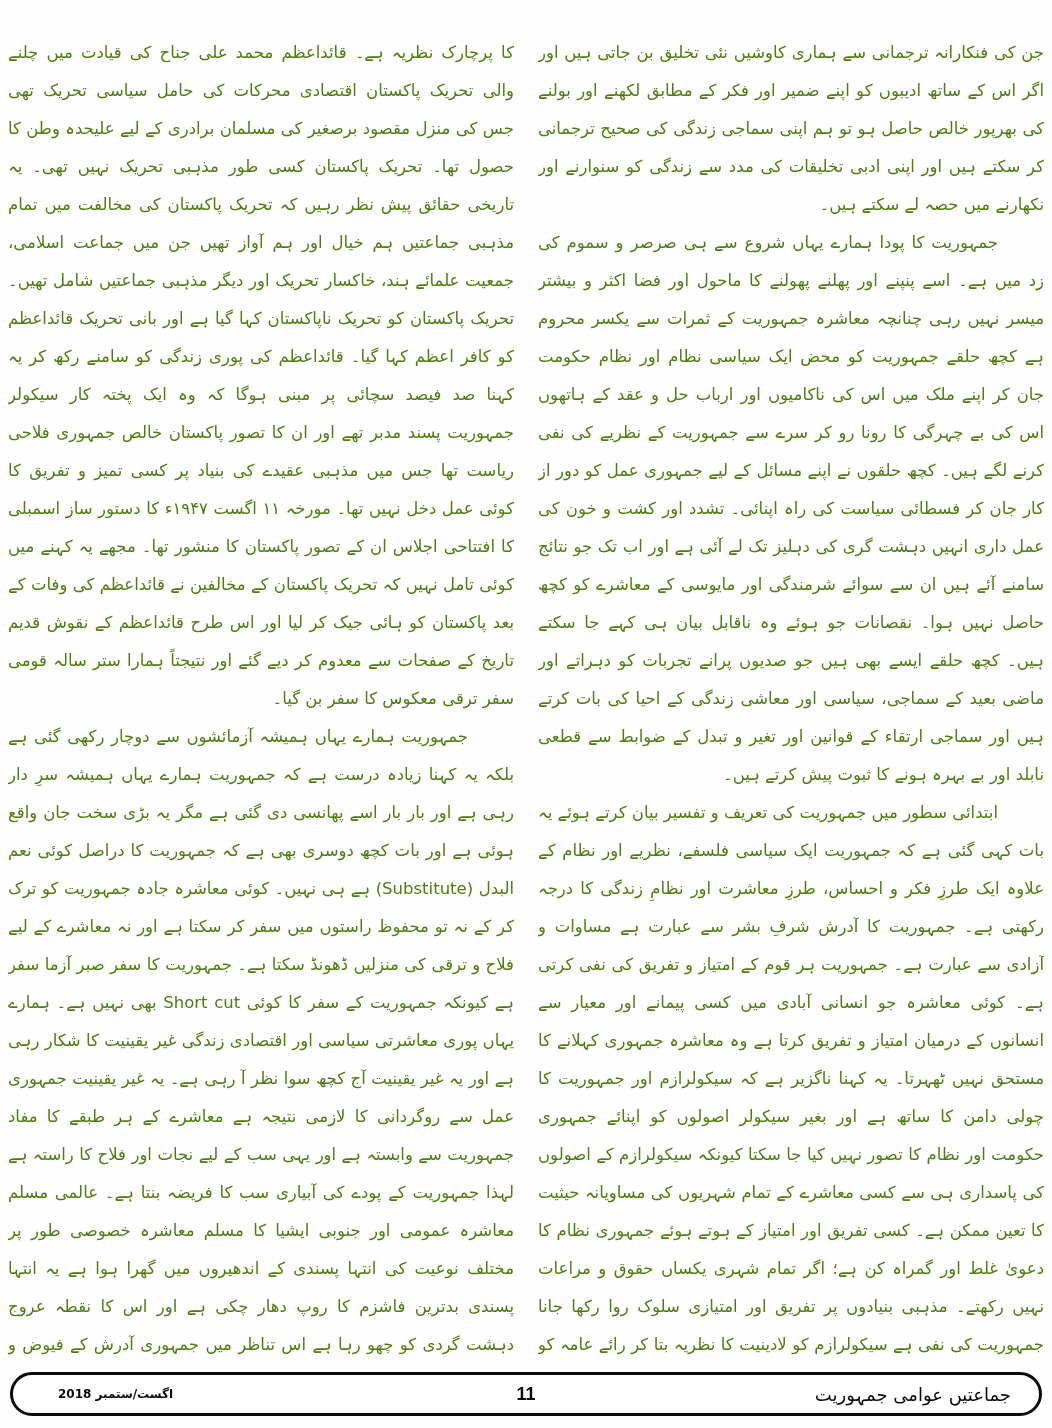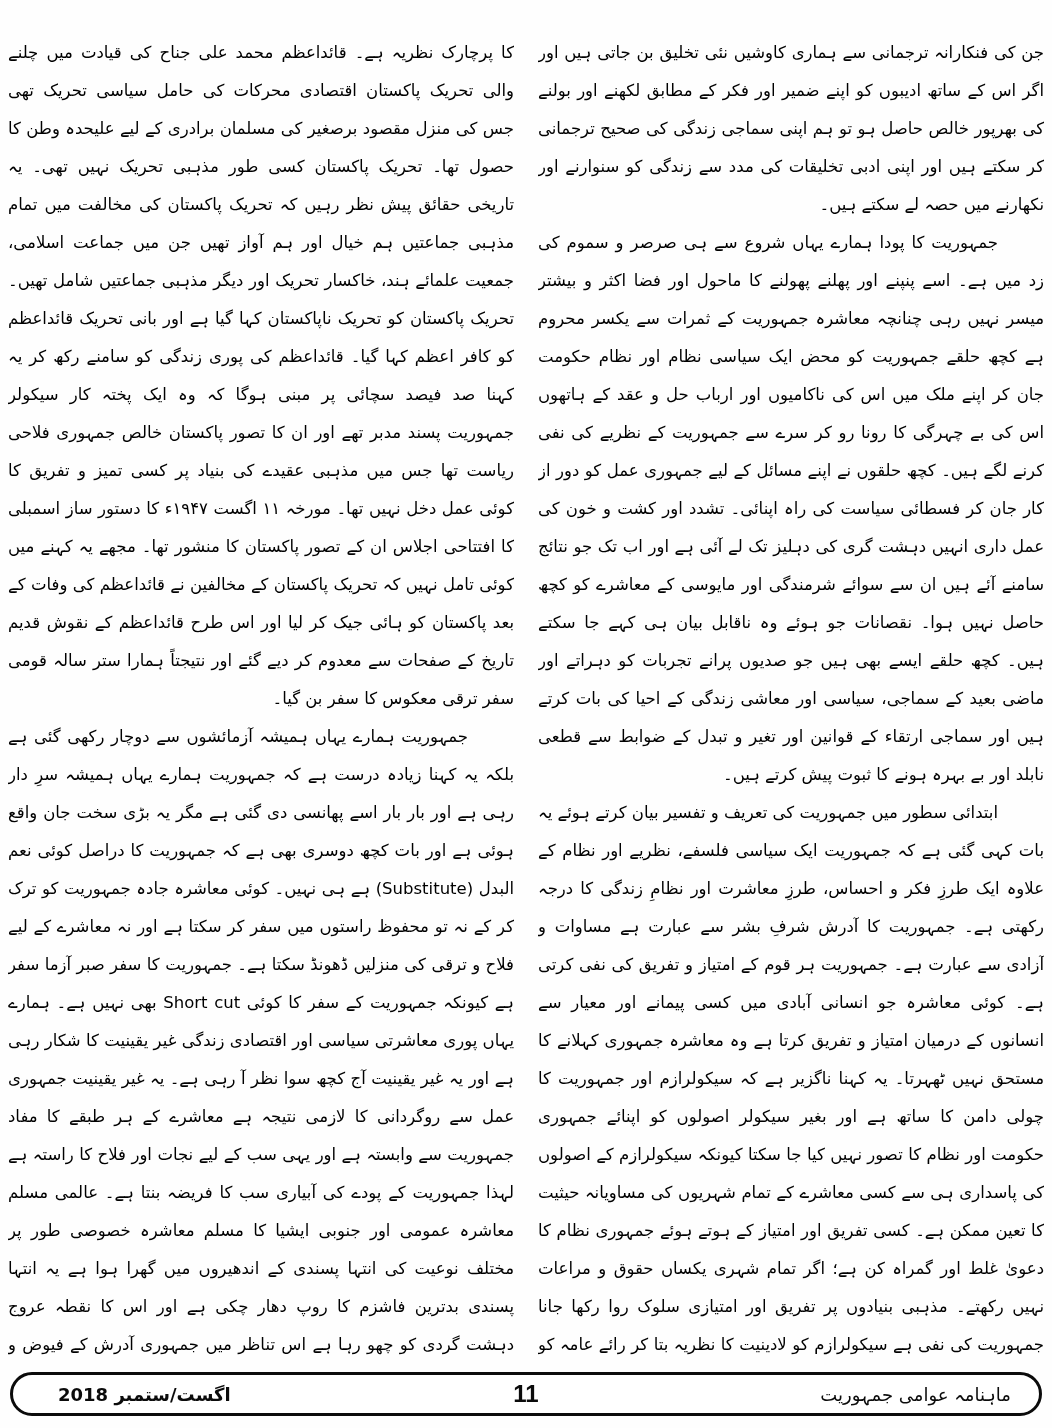--- a/index.html
+++ b/index.html
@@ -15,21 +15,21 @@
     position: absolute;
     top: 34px;
     width: 506px;
     height: 1338px;
     overflow: hidden;
     direction: rtl;
     text-align: justify;
     font-family: "DejaVu Sans", sans-serif;
     font-size: 16.5px;
     line-height: 38px;
-    color: #000000;
+    color: #4d7c0f;
   }
   .col-right { right: 8px; }
   .col-left  { left: 8px; }
   .column p { margin: 0; padding: 0; }
   .column p.indent { text-indent: 46px; }
 
   .footer-bar {
     position: absolute;
     left: 10px;
     right: 10px;
@@ -50,49 +50,49 @@
     font-size: 18px;
     white-space: nowrap;
   }
   .footer-page {
     position: absolute;
     left: 50%;
     top: 50%;
     transform: translate(-50%, -50%);
     font-family: "Liberation Sans", sans-serif;
     font-weight: bold;
-    font-size: 24px;
+    font-size: 18px;
   }
   .footer-date {
     position: absolute;
     left: 45px;
     top: 50%;
     transform: translateY(-50%);
     direction: rtl;
     font-family: "DejaVu Sans", sans-serif;
     font-weight: bold;
-    font-size: 18px;
+    font-size: 12px;
     white-space: nowrap;
   }
 </style>
 </head>
 <body>
 
 <div class="page">
 
   <div class="column col-right">
     <p>جن کی فنکارانہ ترجمانی سے ہماری کاوشیں نئی تخلیق بن جاتی ہیں اور اگر اس کے ساتھ ادیبوں کو اپنے ضمیر اور فکر کے مطابق لکھنے اور بولنے کی بھرپور خالص حاصل ہو تو ہم اپنی سماجی زندگی کی صحیح ترجمانی کر سکتے ہیں اور اپنی ادبی تخلیقات کی مدد سے زندگی کو سنوارنے اور نکھارنے میں حصہ لے سکتے ہیں۔</p>
     <p class="indent">جمہوریت کا پودا ہمارے یہاں شروع سے ہی صرصر و سموم کی زد میں ہے۔ اسے پنپنے اور پھلنے پھولنے کا ماحول اور فضا اکثر و بیشتر میسر نہیں رہی چنانچہ معاشرہ جمہوریت کے ثمرات سے یکسر محروم ہے کچھ حلقے جمہوریت کو محض ایک سیاسی نظام اور نظام حکومت جان کر اپنے ملک میں اس کی ناکامیوں اور ارباب حل و عقد کے ہاتھوں اس کی بے چہرگی کا رونا رو کر سرے سے جمہوریت کے نظریے کی نفی کرنے لگے ہیں۔ کچھ حلقوں نے اپنے مسائل کے لیے جمہوری عمل کو دور از کار جان کر فسطائی سیاست کی راہ اپنائی۔ تشدد اور کشت و خون کی عمل داری انہیں دہشت گری کی دہلیز تک لے آئی ہے اور اب تک جو نتائج سامنے آئے ہیں ان سے سوائے شرمندگی اور مایوسی کے معاشرے کو کچھ حاصل نہیں ہوا۔ نقصانات جو ہوئے وہ ناقابل بیان ہی کہے جا سکتے ہیں۔ کچھ حلقے ایسے بھی ہیں جو صدیوں پرانے تجربات کو دہراتے اور ماضی بعید کے سماجی، سیاسی اور معاشی زندگی کے احیا کی بات کرتے ہیں اور سماجی ارتقاء کے قوانین اور تغیر و تبدل کے ضوابط سے قطعی نابلد اور بے بہرہ ہونے کا ثبوت پیش کرتے ہیں۔</p>
     <p class="indent">ابتدائی سطور میں جمہوریت کی تعریف و تفسیر بیان کرتے ہوئے یہ بات کہی گئی ہے کہ جمہوریت ایک سیاسی فلسفے، نظریے اور نظام کے علاوہ ایک طرزِ فکر و احساس، طرزِ معاشرت اور نظامِ زندگی کا درجہ رکھتی ہے۔ جمہوریت کا آدرش شرفِ بشر سے عبارت ہے مساوات و آزادی سے عبارت ہے۔ جمہوریت ہر قوم کے امتیاز و تفریق کی نفی کرتی ہے۔ کوئی معاشرہ جو انسانی آبادی میں کسی پیمانے اور معیار سے انسانوں کے درمیان امتیاز و تفریق کرتا ہے وہ معاشرہ جمہوری کہلانے کا مستحق نہیں ٹھہرتا۔ یہ کہنا ناگزیر ہے کہ سیکولرازم اور جمہوریت کا چولی دامن کا ساتھ ہے اور بغیر سیکولر اصولوں کو اپنائے جمہوری حکومت اور نظام کا تصور نہیں کیا جا سکتا کیونکہ سیکولرازم کے اصولوں کی پاسداری ہی سے کسی معاشرے کے تمام شہریوں کی مساویانہ حیثیت کا تعین ممکن ہے۔ کسی تفریق اور امتیاز کے ہوتے ہوئے جمہوری نظام کا دعویٰ غلط اور گمراہ کن ہے؛ اگر تمام شہری یکساں حقوق و مراعات نہیں رکھتے۔ مذہبی بنیادوں پر تفریق اور امتیازی سلوک روا رکھا جانا جمہوریت کی نفی ہے سیکولرازم کو لادینیت کا نظریہ بتا کر رائے عامہ کو گمراہ کیا جاتا رہا ہے۔ سیکولرازم لادینیت کا نظریہ نہیں بلکہ ہمہ دینیت</p>
   </div>
 
   <div class="column col-left">
     <p>کا پرچارک نظریہ ہے۔ قائداعظم محمد علی جناح کی قیادت میں چلنے والی تحریک پاکستان اقتصادی محرکات کی حامل سیاسی تحریک تھی جس کی منزل مقصود برصغیر کی مسلمان برادری کے لیے علیحدہ وطن کا حصول تھا۔ تحریک پاکستان کسی طور مذہبی تحریک نہیں تھی۔ یہ تاریخی حقائق پیش نظر رہیں کہ تحریک پاکستان کی مخالفت میں تمام مذہبی جماعتیں ہم خیال اور ہم آواز تھیں جن میں جماعت اسلامی، جمعیت علمائے ہند، خاکسار تحریک اور دیگر مذہبی جماعتیں شامل تھیں۔ تحریک پاکستان کو تحریک ناپاکستان کہا گیا ہے اور بانی تحریک قائداعظم کو کافر اعظم کہا گیا۔ قائداعظم کی پوری زندگی کو سامنے رکھ کر یہ کہنا صد فیصد سچائی پر مبنی ہوگا کہ وہ ایک پختہ کار سیکولر جمہوریت پسند مدبر تھے اور ان کا تصور پاکستان خالص جمہوری فلاحی ریاست تھا جس میں مذہبی عقیدے کی بنیاد پر کسی تمیز و تفریق کا کوئی عمل دخل نہیں تھا۔ مورخہ ۱۱ اگست ۱۹۴۷ء کا دستور ساز اسمبلی کا افتتاحی اجلاس ان کے تصور پاکستان کا منشور تھا۔ مجھے یہ کہنے میں کوئی تامل نہیں کہ تحریک پاکستان کے مخالفین نے قائداعظم کی وفات کے بعد پاکستان کو ہائی جیک کر لیا اور اس طرح قائداعظم کے نقوش قدیم تاریخ کے صفحات سے معدوم کر دیے گئے اور نتیجتاً ہمارا ستر سالہ قومی سفر ترقی معکوس کا سفر بن گیا۔</p>
     <p class="indent">جمہوریت ہمارے یہاں ہمیشہ آزمائشوں سے دوچار رکھی گئی ہے بلکہ یہ کہنا زیادہ درست ہے کہ جمہوریت ہمارے یہاں ہمیشہ سرِ دار رہی ہے اور بار بار اسے پھانسی دی گئی ہے مگر یہ بڑی سخت جان واقع ہوئی ہے اور بات کچھ دوسری بھی ہے کہ جمہوریت کا دراصل کوئی نعم البدل (Substitute) ہے ہی نہیں۔ کوئی معاشرہ جادہ جمہوریت کو ترک کر کے نہ تو محفوظ راستوں میں سفر کر سکتا ہے اور نہ معاشرے کے لیے فلاح و ترقی کی منزلیں ڈھونڈ سکتا ہے۔ جمہوریت کا سفر صبر آزما سفر ہے کیونکہ جمہوریت کے سفر کا کوئی Short cut بھی نہیں ہے۔ ہمارے یہاں پوری معاشرتی سیاسی اور اقتصادی زندگی غیر یقینیت کا شکار رہی ہے اور یہ غیر یقینیت آج کچھ سوا نظر آ رہی ہے۔ یہ غیر یقینیت جمہوری عمل سے روگردانی کا لازمی نتیجہ ہے معاشرے کے ہر طبقے کا مفاد جمہوریت سے وابستہ ہے اور یہی سب کے لیے نجات اور فلاح کا راستہ ہے لہذا جمہوریت کے پودے کی آبیاری سب کا فریضہ بنتا ہے۔ عالمی مسلم معاشرہ عمومی اور جنوبی ایشیا کا مسلم معاشرہ خصوصی طور پر مختلف نوعیت کی انتہا پسندی کے اندھیروں میں گھرا ہوا ہے یہ انتہا پسندی بدترین فاشزم کا روپ دھار چکی ہے اور اس کا نقطہ عروج دہشت گردی کو چھو رہا ہے اس تناظر میں جمہوری آدرش کے فیوض و برکات کے حق میں رائے عامہ کو ہموار کرنا قلم کاروں کا نصب العین اور فرض منصبی ٹھہرتا ہے۔ ☆☆</p>
   </div>
 
   <div class="footer-bar">
-    <span class="footer-title">ماہنامہ عوامی جمہوریت</span>
+    <span class="footer-title">جماعتیں عوامی جمہوریت</span>
     <span class="footer-page">11</span>
     <span class="footer-date">اگست/ستمبر 2018</span>
   </div>
 
 </div>
 
 </body></html>

